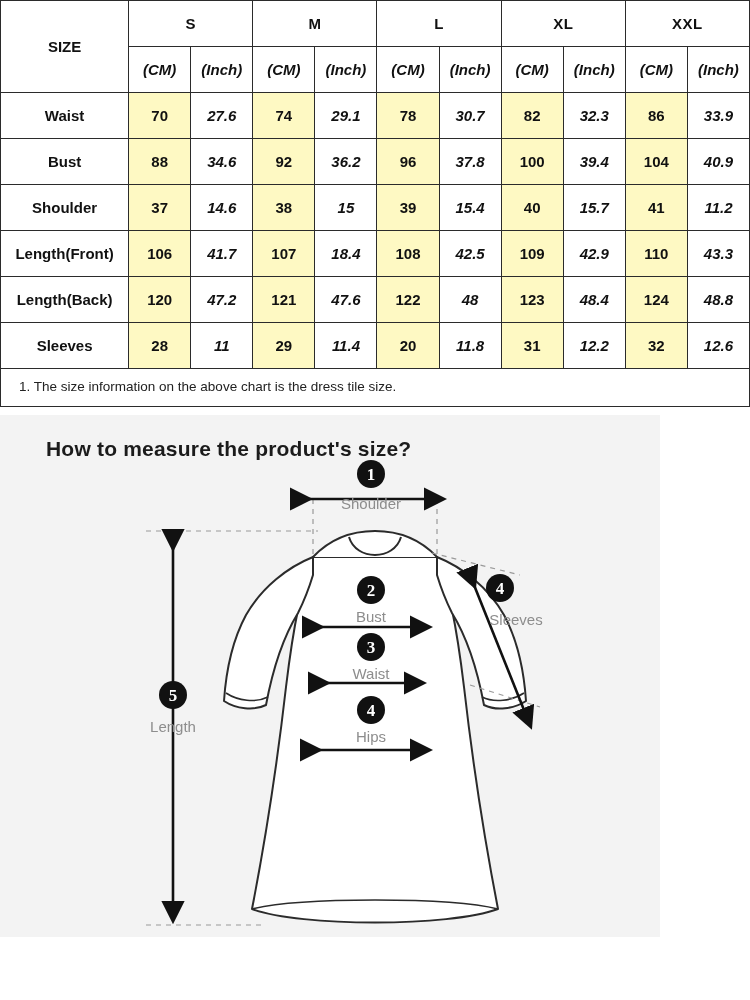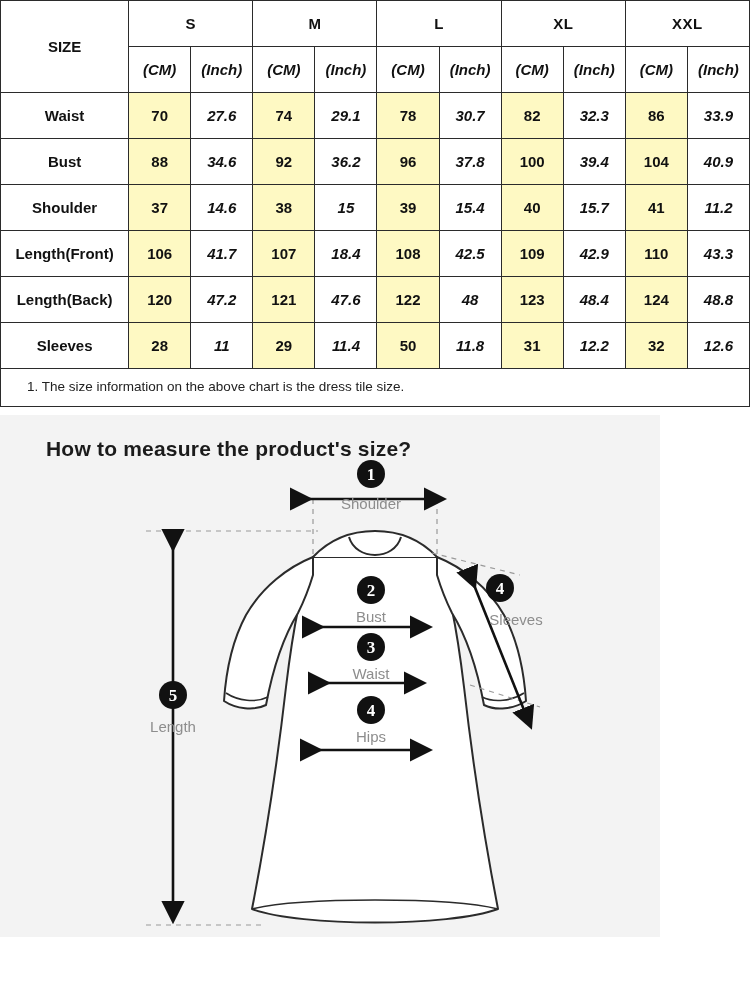--- a/index.html
+++ b/index.html
@@ -46,21 +46,21 @@
   td.shade { background:#fef9c3; }
   td.plain { background:#ffffff;font-style:italic; }
   th.plain { background:#ffffff; }
   td.val { font-weight:bold; font-size:15px; }
 
   .notes {
     border-left:1px solid #2b2b2b;
     border-right:1px solid #2b2b2b;
     border-bottom:1px solid #2b2b2b;
     border-top:0;
-    padding:0 0 6px 12px;
+    padding:0 0 6px 4px;
     background:#fff;
   }
   .note-line {
     font-size:13.5px;
     color:#222;
     padding:10px 0 6px 14px;
     font-weight:normal;
   }
 
   
@@ -198,21 +198,21 @@
         <td class="val shade">124</td>
         <td class="val plain">48.8</td>
       </tr>
 
       <tr>
         <td class="row-label">Sleeves</td>
         <td class="val shade">28</td>
         <td class="val plain">11</td>
         <td class="val shade">29</td>
         <td class="val plain">11.4</td>
-        <td class="val shade">50</td>
+        <td class="val shade">20</td>
         <td class="val plain">11.8</td>
         <td class="val shade">31</td>
         <td class="val plain">12.2</td>
         <td class="val shade">32</td>
         <td class="val plain">12.6</td>
       </tr>
     </tbody>
   </table>
 
   <div class="notes">

